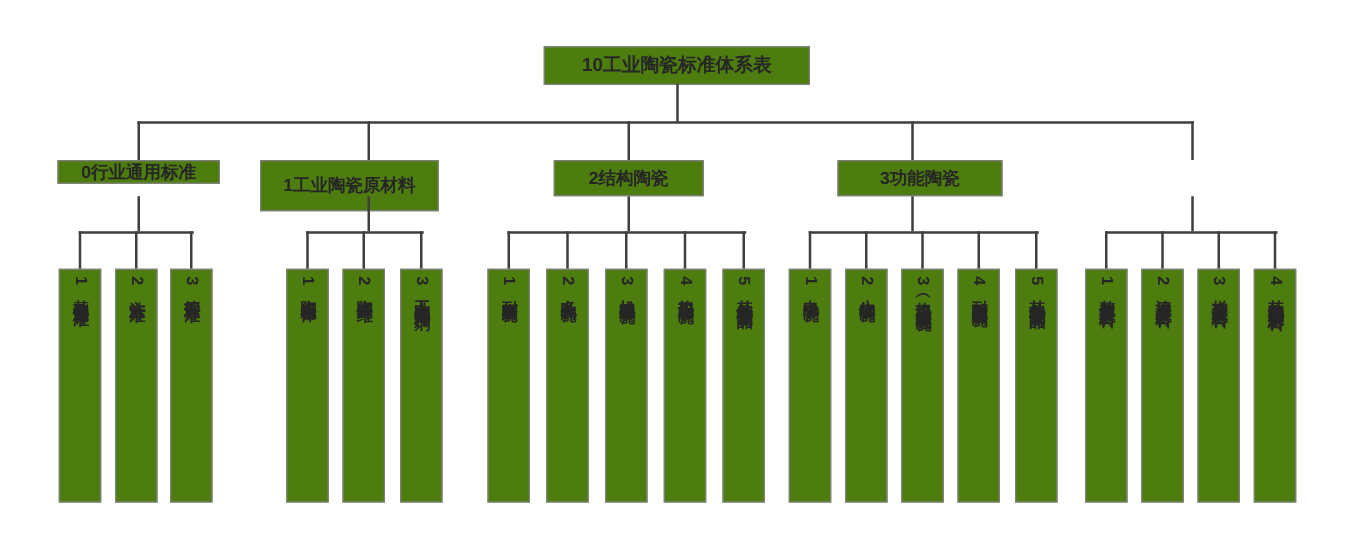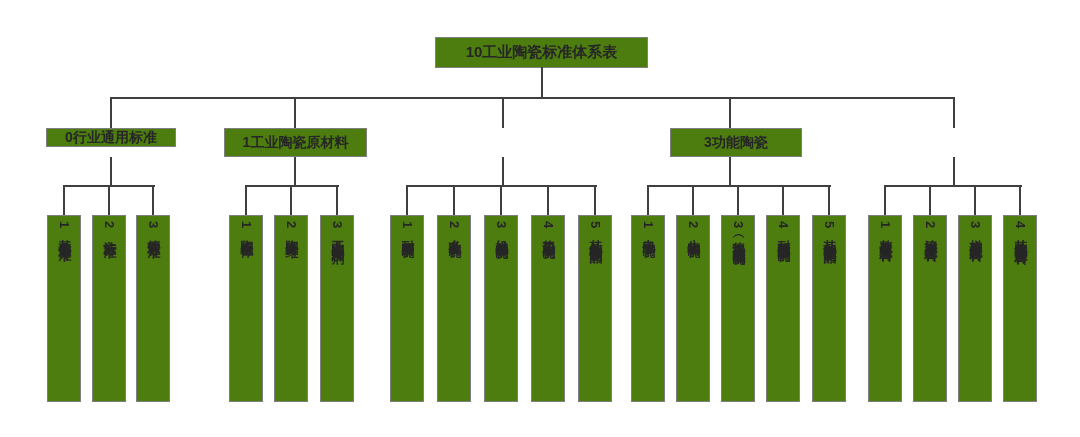--- a/index.html
+++ b/index.html
@@ -57,22 +57,25 @@
   <div class="hline" style="left:110px;top:97px;width:845px"></div>
   <div class="vline" style="left:110px;top:97px;height:31px"></div>
   <div class="vline" style="left:294px;top:97px;height:31px"></div>
   <div class="vline" style="left:502px;top:97px;height:31px"></div>
   <div class="vline" style="left:729px;top:97px;height:31px"></div>
   <div class="vline" style="left:953px;top:97px;height:31px"></div>
 
   <div class="node branch-box" style="left:46px;top:128px;width:130px;height:19px">
     <span>0行业通用标准</span>
   </div>
-  <div class="node branch-box" style="left:224px;top:128px;width:143px;height:29px">
+  <div class="node branch-box" style="left:208px;top:128px;width:143px;height:41px">
     <span>1工业陶瓷原材料</span>
+  </div>
+  <div class="node branch-box" style="left:443px;top:128px;width:120px;height:29px">
+    <span>2结构陶瓷</span>
   </div>
   <div class="node branch-box" style="left:670px;top:128px;width:132px;height:29px">
     <span>3功能陶瓷</span>
   </div>
 
   <div class="vline" style="left:110px;top:157px;height:28px"></div>
   <div class="hline" style="left:63px;top:185px;width:92px"></div>
   <div class="vline" style="left:63px;top:185px;height:30px"></div>
   <div class="vline" style="left:108px;top:185px;height:30px"></div>
   <div class="vline" style="left:152px;top:185px;height:30px"></div>

